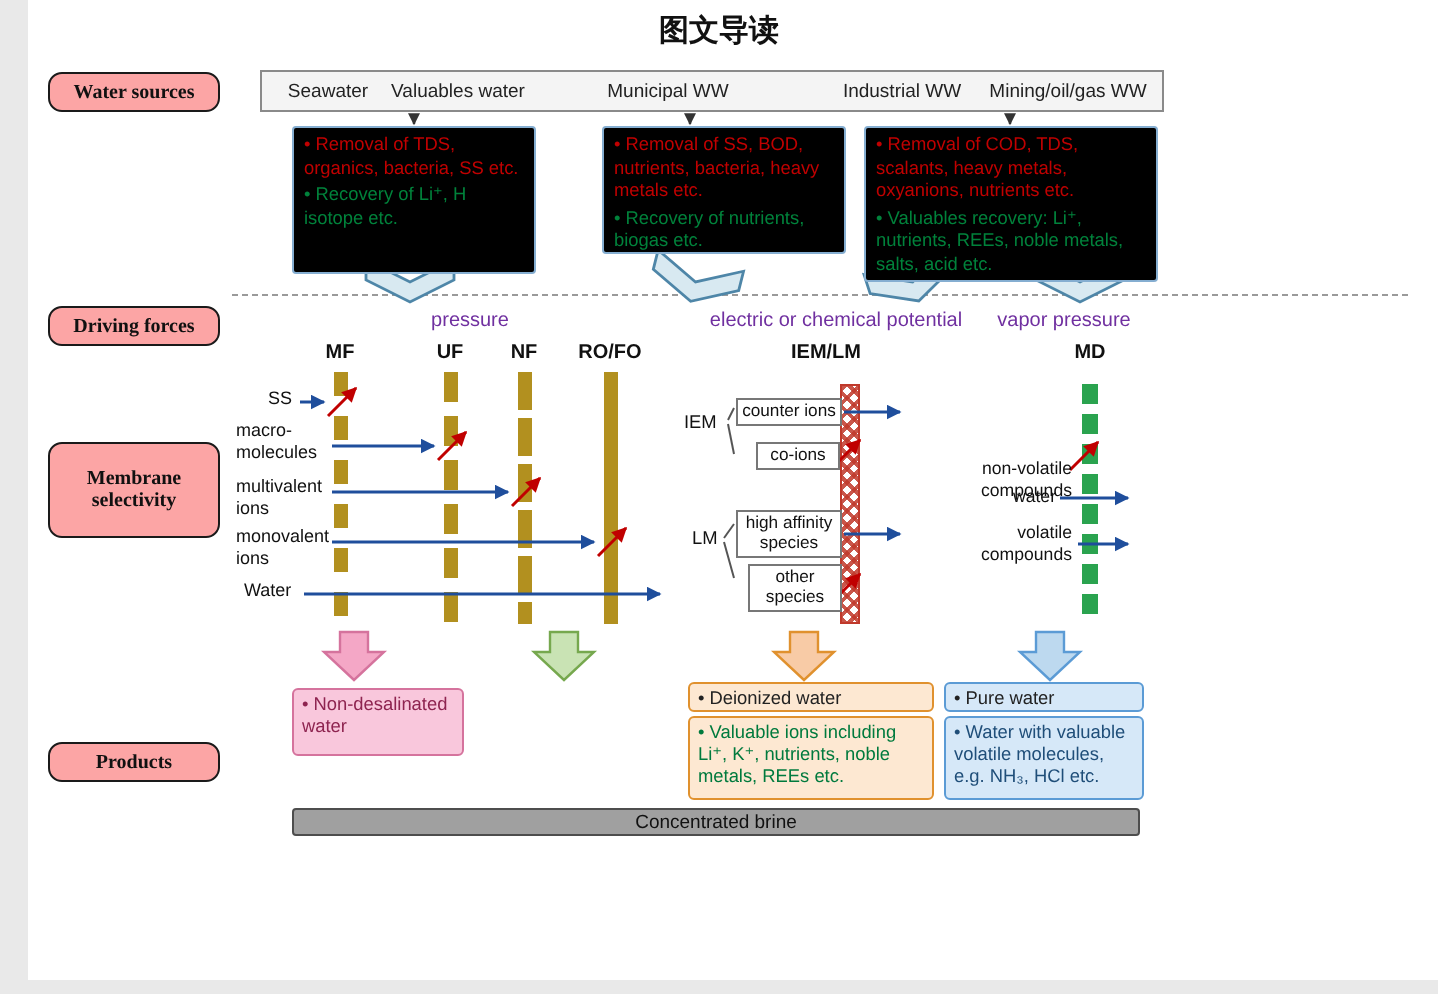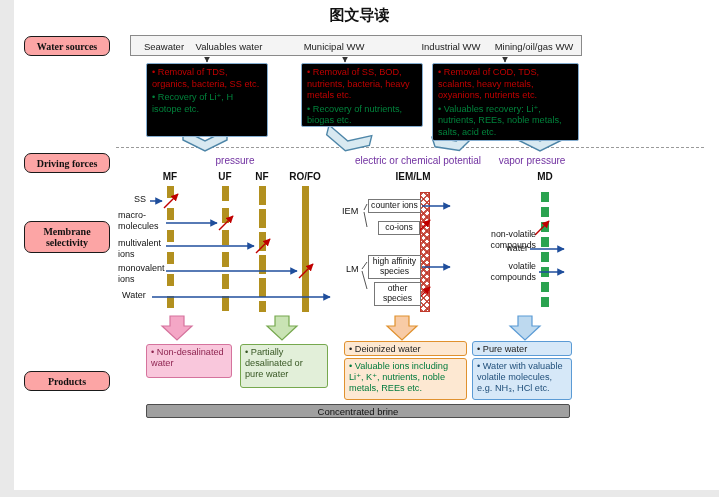--- a/index.html
+++ b/index.html
@@ -10,21 +10,21 @@
   .layer { position:absolute; left:0; top:0; width:719px; height:497px; pointer-events:none; }
   .svg-bg { z-index:1; } .svg-fg { z-index:3; }
 
   .title { position:absolute; top:6px; left:0; width:719px; text-align:center;
            font-size:15px; font-weight:bold; color:#111; z-index:4; }
 
   .sbox { position:absolute; left:24px; width:86px; background:#fca5a5; border:1.5px solid #1a1a1a;
           border-radius:7px; display:flex; align-items:center; justify-content:center;
           text-align:center; font-weight:bold; font-size:10px; line-height:1.1; color:#111; z-index:4;font-family:Liberation Serif, serif; }
   #sb-ws { top:36px; height:20px; } #sb-pn { top:88px; height:24px; }
-  #sb-df { top:153px; height:20px; } #sb-ms { top:221px; height:32px; }
+  #sb-df { top:153px; height:20px; } #sb-ms { top:221px; height:48px; }
   #sb-pr { top:371px; height:20px; }
 
   .srcbar { position:absolute; left:130px; top:35px; width:452px; height:21px;
             background:#f4f4f4; border:1px solid #8a8a8a; z-index:4; }
   .srclabel { position:absolute; top:50%; transform:translate(-50%,-50%);
               font-size:9.5px; color:#222; white-space:nowrap; }
 
   .need { position:absolute; background:#000000; border:1.5px solid #85aed1; border-radius:2px;
           padding:3px 5px; font-size:9.2px; line-height:1.25; z-index:4; }
   .need p { margin:0 0 2px 0; }
@@ -238,21 +238,20 @@
     </g>
     <g stroke="#555" stroke-width="1">
       <line x1="364" y1="210" x2="367" y2="204"></line>
       <line x1="364" y1="212" x2="367" y2="227"></line>
       <line x1="362" y1="269" x2="367" y2="262"></line>
       <line x1="362" y1="271" x2="367" y2="289"></line>
     </g>
   </svg>
 
   <div class="product p-pink" id="pr-1">• Non-desalinated water</div>
-  <div class="product p-green" id="pr-2">• Partially desalinated or pure water</div>
   <div class="product p-orange" id="pr-3">• Deionized water</div>
   <div class="product p-orange valuable" id="pr-4">• Valuable ions including Li⁺, K⁺, nutrients, noble metals, REEs etc.</div>
   <div class="product p-blue" id="pr-5">• Pure water</div>
   <div class="product p-blue volatile" id="pr-6">• Water with valuable volatile molecules, e.g. NH₃, HCl etc.</div>
 
   <div class="brine">
     <span>Concentrated brine</span>
   </div>
 
 </div>

